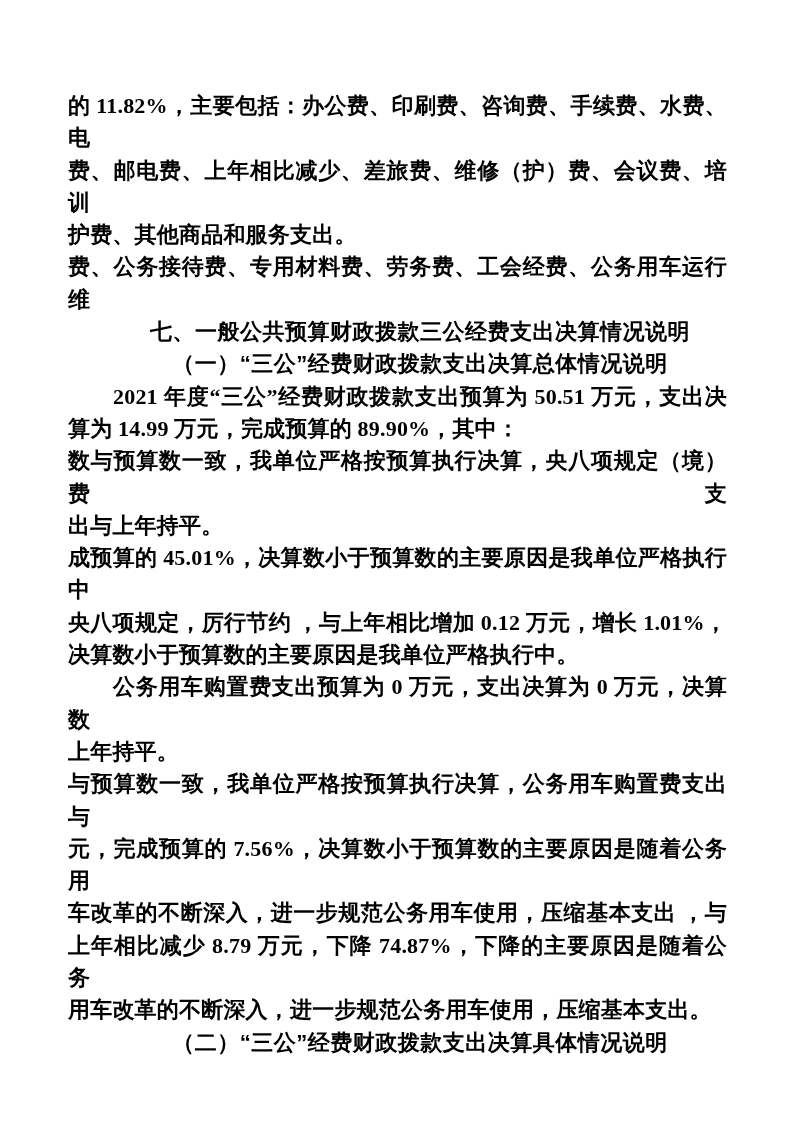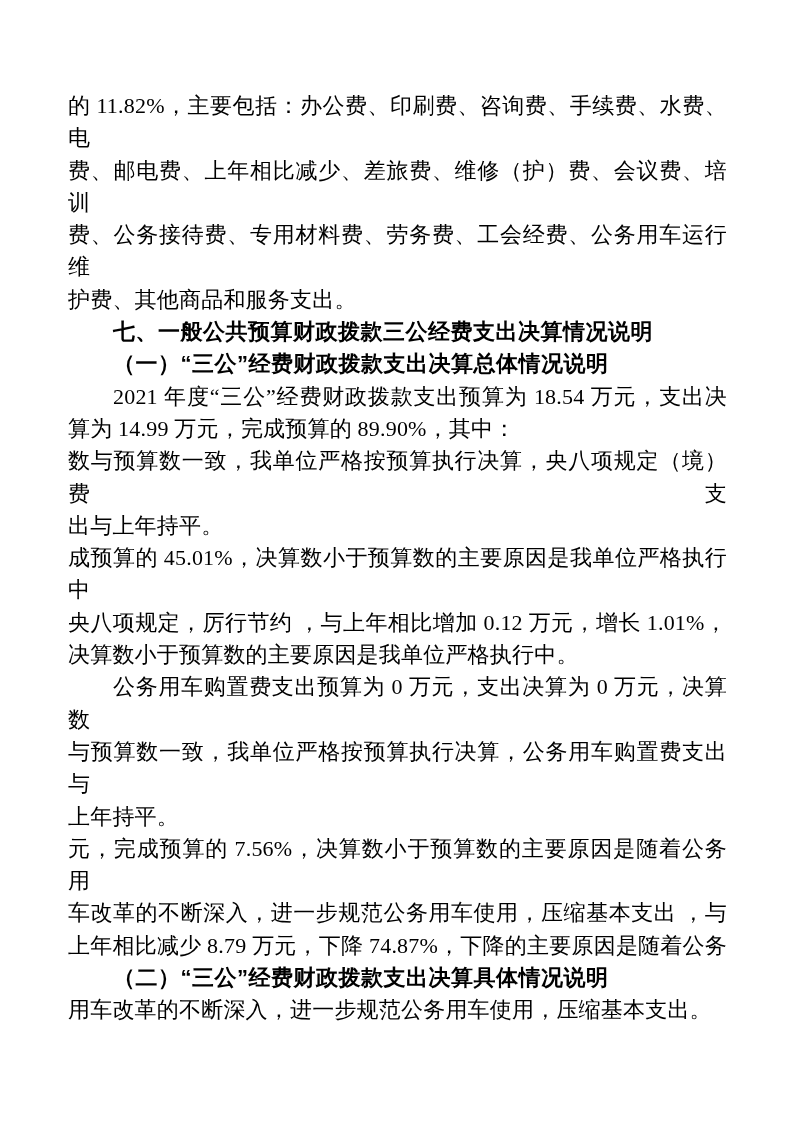--- a/index.html
+++ b/index.html
@@ -22,59 +22,61 @@
   }
   p.ln {
     margin: 0;
     padding: 0;
     font-family: "Liberation Serif", "DejaVu Serif", serif;
     font-size: 22px;
     line-height: 32.3px;
     color: #000000;
     letter-spacing: 0.2px;
     white-space: nowrap;
+    font-weight: bold;
   }
   
   p.ln.j {
     white-space: normal;
     text-align: justify;
     text-align-last: justify;
   }
   
   p.ln.i {
     text-indent: 45px;
   }
   
   p.ln.h {
     font-family: "Liberation Sans", "DejaVu Sans", sans-serif;
     font-weight: 700;
     letter-spacing: 0.5px;
+    text-align: center;
   }
 </style>
 </head>
 <body>
 
 <div class="page">
   <div class="content">
     <p class="ln j">的 11.82%，主要包括：办公费、印刷费、咨询费、手续费、水费、电</p>
     <p class="ln j">费、邮电费、上年相比减少、差旅费、维修（护）费、会议费、培训</p>
+    <p class="ln">护费、其他商品和服务支出。</p>
     <p class="ln j">费、公务接待费、专用材料费、劳务费、工会经费、公务用车运行维</p>
-    <p class="ln">护费、其他商品和服务支出。</p>
     <p class="ln h i">七、一般公共预算财政拨款三公经费支出决算情况说明</p>
     <p class="ln h i">（一）“三公”经费财政拨款支出决算总体情况说明</p>
-    <p class="ln i j">2021 年度“三公”经费财政拨款支出预算为 18.54 万元，支出决</p>
+    <p class="ln i j">2021 年度“三公”经费财政拨款支出预算为 50.51 万元，支出决</p>
     <p class="ln">算为 14.99 万元，完成预算的 89.90%，其中：</p>
     <p class="ln j">数与预算数一致，我单位严格按预算执行决算，央八项规定（境）费支</p>
     <p class="ln">出与上年持平。</p>
     <p class="ln j">成预算的 45.01%，决算数小于预算数的主要原因是我单位严格执行中</p>
     <p class="ln j">央八项规定，厉行节约 ，与上年相比增加 0.12 万元，增长 1.01%，</p>
     <p class="ln">决算数小于预算数的主要原因是我单位严格执行中。</p>
     <p class="ln i j">公务用车购置费支出预算为 0 万元，支出决算为 0 万元，决算数</p>
+    <p class="ln">上年持平。</p>
     <p class="ln j">与预算数一致，我单位严格按预算执行决算，公务用车购置费支出与</p>
-    <p class="ln">上年持平。</p>
     <p class="ln j">元，完成预算的 7.56%，决算数小于预算数的主要原因是随着公务用</p>
     <p class="ln j">车改革的不断深入，进一步规范公务用车使用，压缩基本支出 ，与</p>
     <p class="ln j">上年相比减少 8.79 万元，下降 74.87%，下降的主要原因是随着公务</p>
+    <p class="ln">用车改革的不断深入，进一步规范公务用车使用，压缩基本支出。</p>
     <p class="ln h i">（二）“三公”经费财政拨款支出决算具体情况说明</p>
-    <p class="ln">用车改革的不断深入，进一步规范公务用车使用，压缩基本支出。</p>
 
   </div>
 </div>
 
 </body></html>

